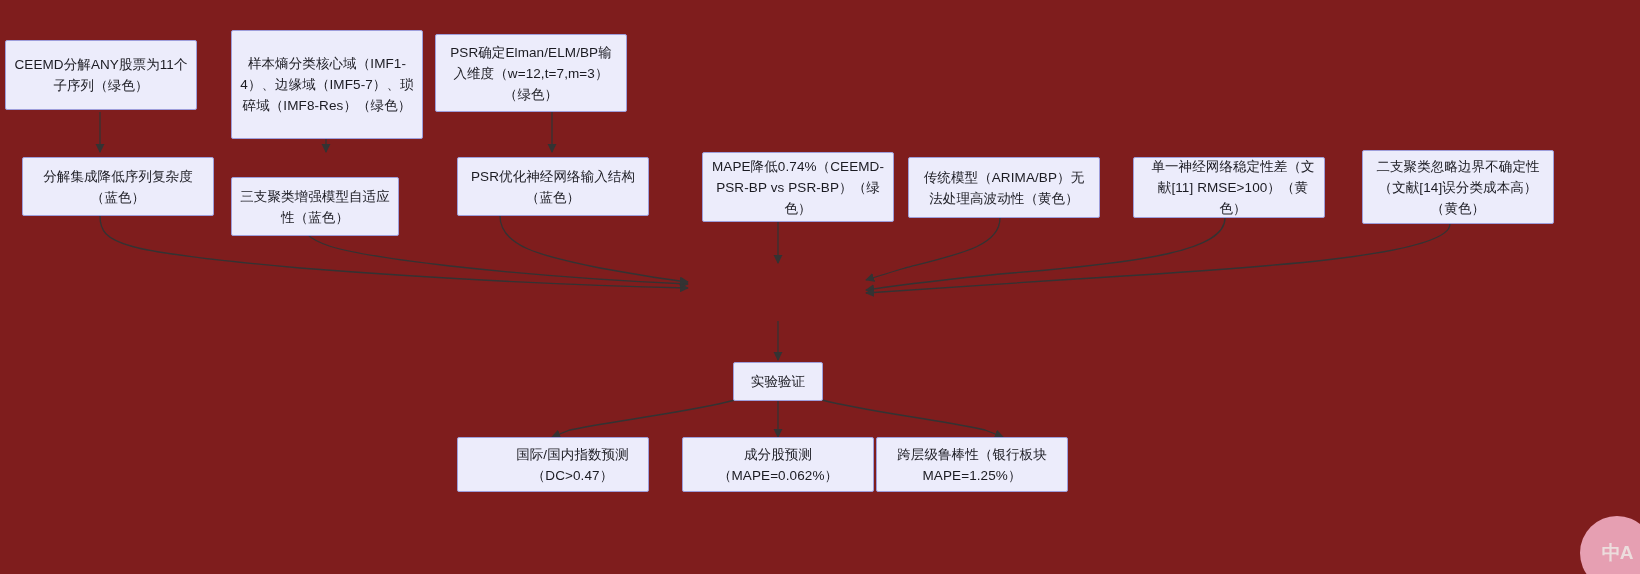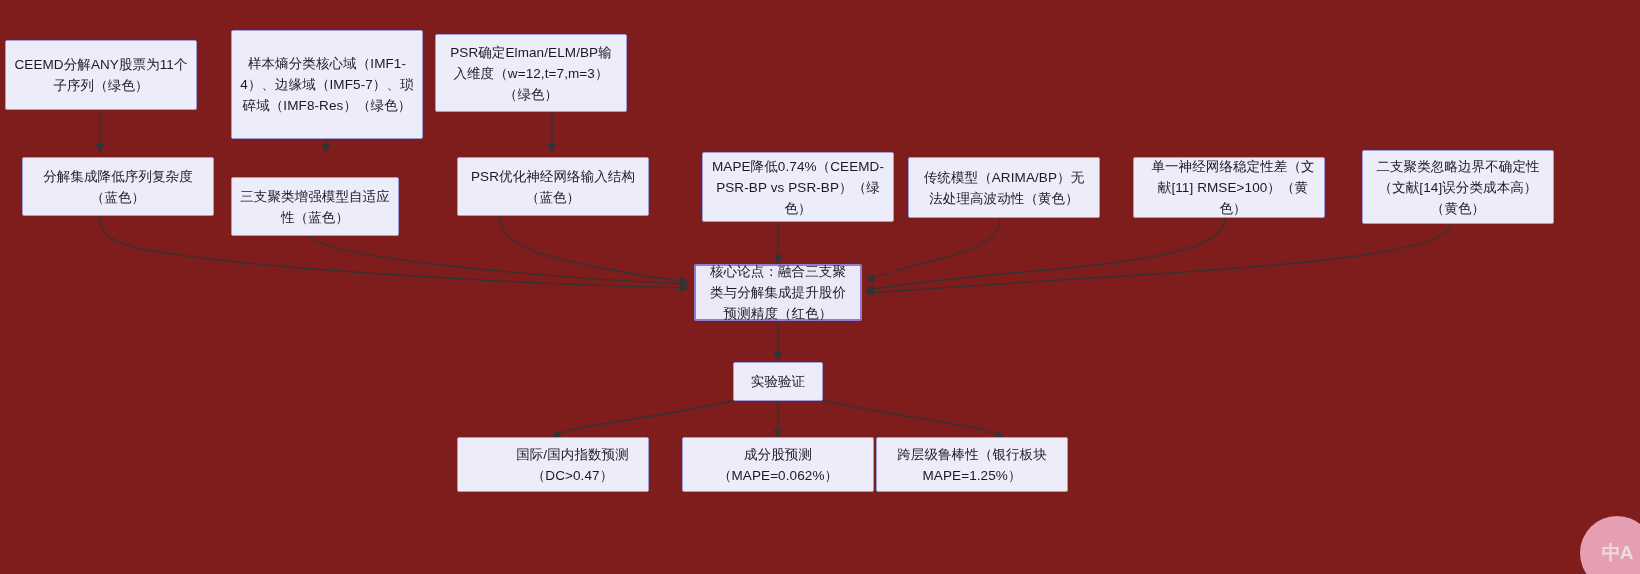--- a/index.html
+++ b/index.html
@@ -136,23 +136,20 @@
   </div>
 
   <div class="node" style="left:1133px; top:157px; width:192px; height:61px;padding-left:16px;">
     <span class="label">单一神经网络稳定性差（文献[11] RMSE&gt;100）（黄色）</span>
   </div>
 
   <div class="node" style="left:1362px; top:150px; width:192px; height:74px;">
     <span class="label">二支聚类忽略边界不确定性（文献[14]误分类成本高）（黄色）</span>
   </div>
 
-  <div class="node core" style="left:694px; top:264px; width:168px; height:57px;">
-    <span class="label">核心论点：融合三支聚类与分解集成提升股价预测精度（红色）</span>
-  </div>
 
   <div class="node" style="left:733px; top:362px; width:90px; height:39px;">
     <span class="label">实验验证</span>
   </div>
 
   <div class="node" style="left:457px; top:437px; width:192px; height:55px;padding-left:47px;">
     <span class="label">国际/国内指数预测（DC&gt;0.47）</span>
   </div>
 
   <div class="node" style="left:682px; top:437px; width:192px; height:55px;">

